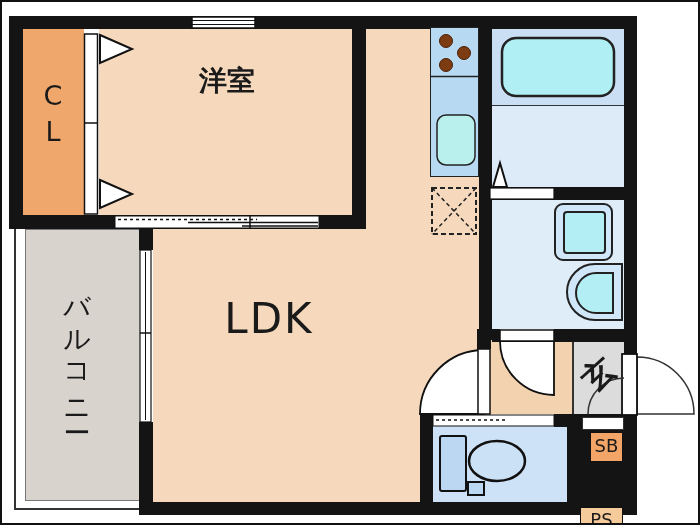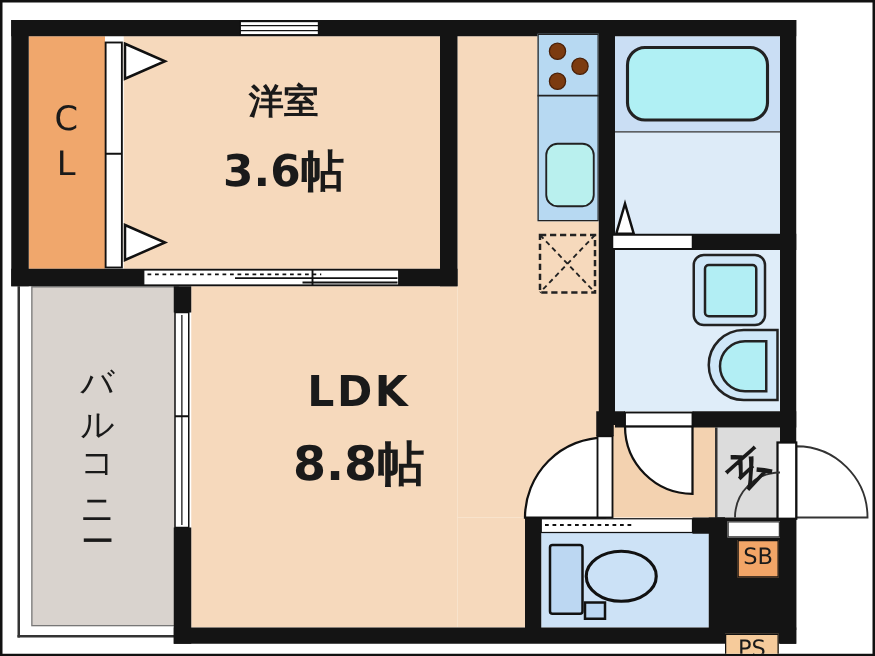--- a/index.html
+++ b/index.html
@@ -151,24 +151,22 @@
     </g>
 
     <g>
       <path d="M635 412 L635 355 A57 57 0 0 1 692 412 Z" fill="#fff" stroke="#333" stroke-width="1.5"></path>
       <rect x="620" y="352" width="15" height="61" fill="#fff" stroke="#111" stroke-width="1.8"></rect>
       <path d="M586 412 A36 36 0 0 1 622 376" fill="none" stroke="#333" stroke-width="1.5"></path>
     </g>
   </svg>
 
   <div class="label z40" style="left:130px;top:64px;width:190px;font-size:28px;font-weight:600;">洋室</div>
-  <div class="label z40" style="left:130px;top:118px;width:190px;font-size:35px;font-weight:600;">3.6帖</div>
 
-  <div class="label z40" style="left:190px;top:295px;width:190px;font-size:34px;font-weight:700;letter-spacing:2px;">LDK</div>
-  <div class="label z40" style="left:190px;top:350px;width:190px;font-size:38px;font-weight:600;">8.8帖</div>
+  <div class="label z40" style="left:172px;top:295px;width:190px;font-size:42px;font-weight:400;letter-spacing:2px;">LDK</div>
 
   <div class="label z40" style="left:62px;top:274px;font-size:27px;font-weight:500;writing-mode:vertical-rl;letter-spacing:5px;line-height:1;">バルコニー</div>
 
   <div class="label z40" style="left:38px;top:80px;width:26px;font-size:27px;font-weight:500;">C</div>
   <div class="label z40" style="left:38px;top:116px;width:26px;font-size:27px;font-weight:500;">L</div>
 
   <div class="label z40" style="left:578px;top:356px;width:38px;font-size:32px;font-weight:600;transform:rotate(-42deg);">玄</div>
 </div>
 
 </body></html>

